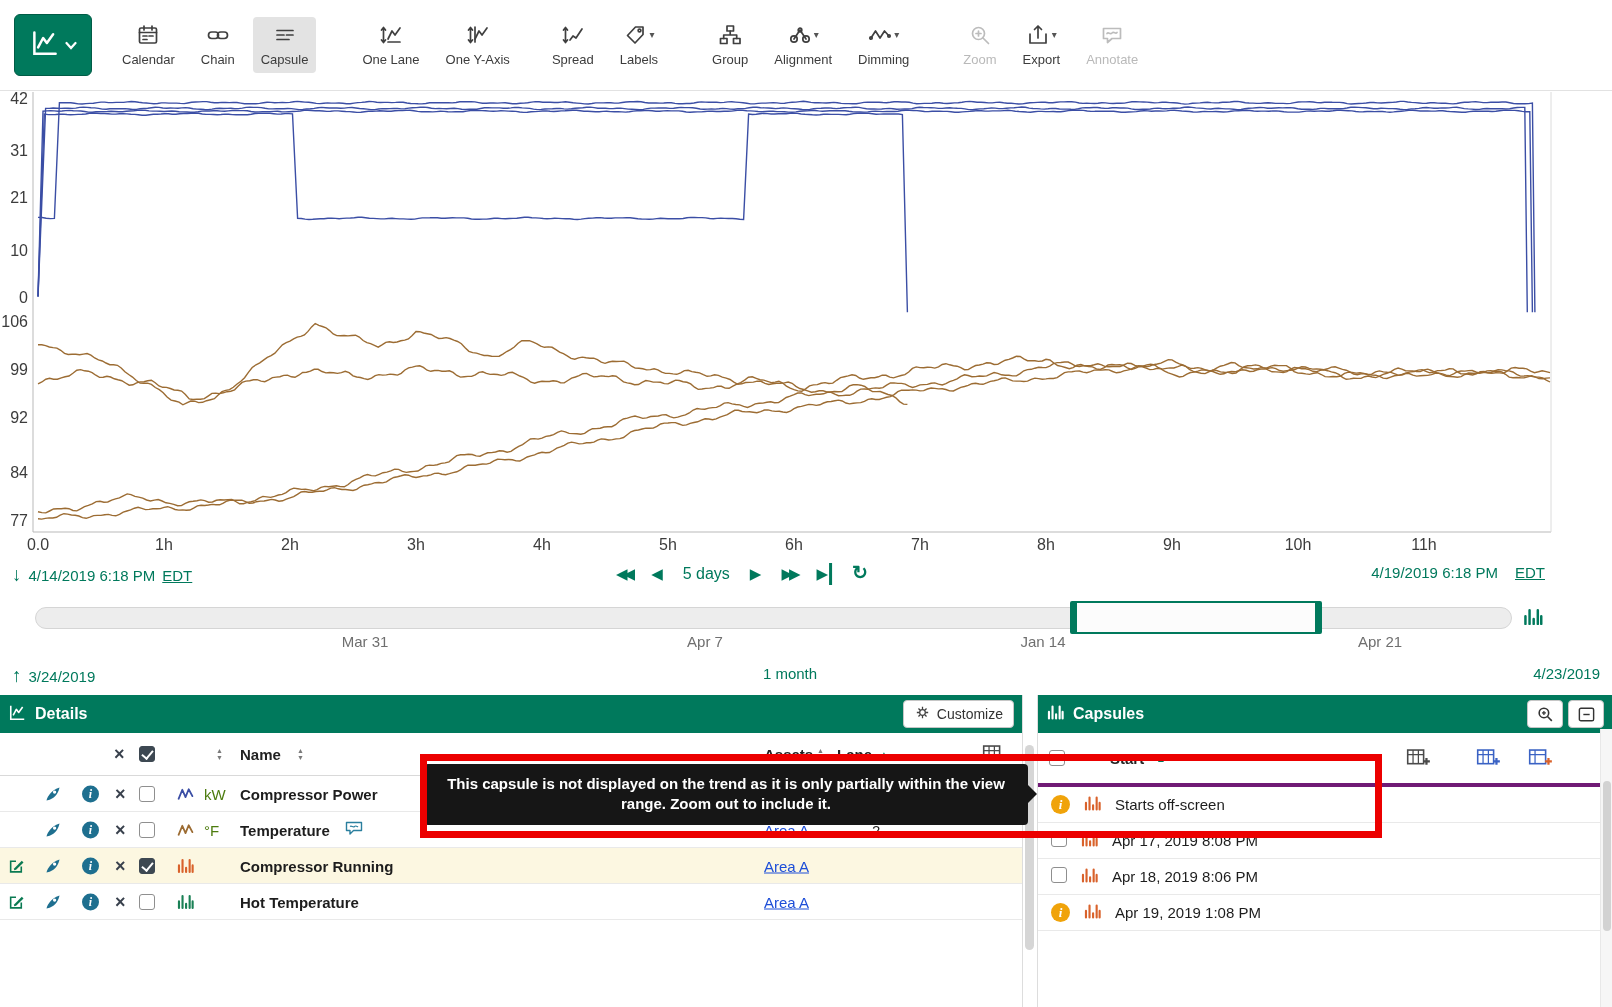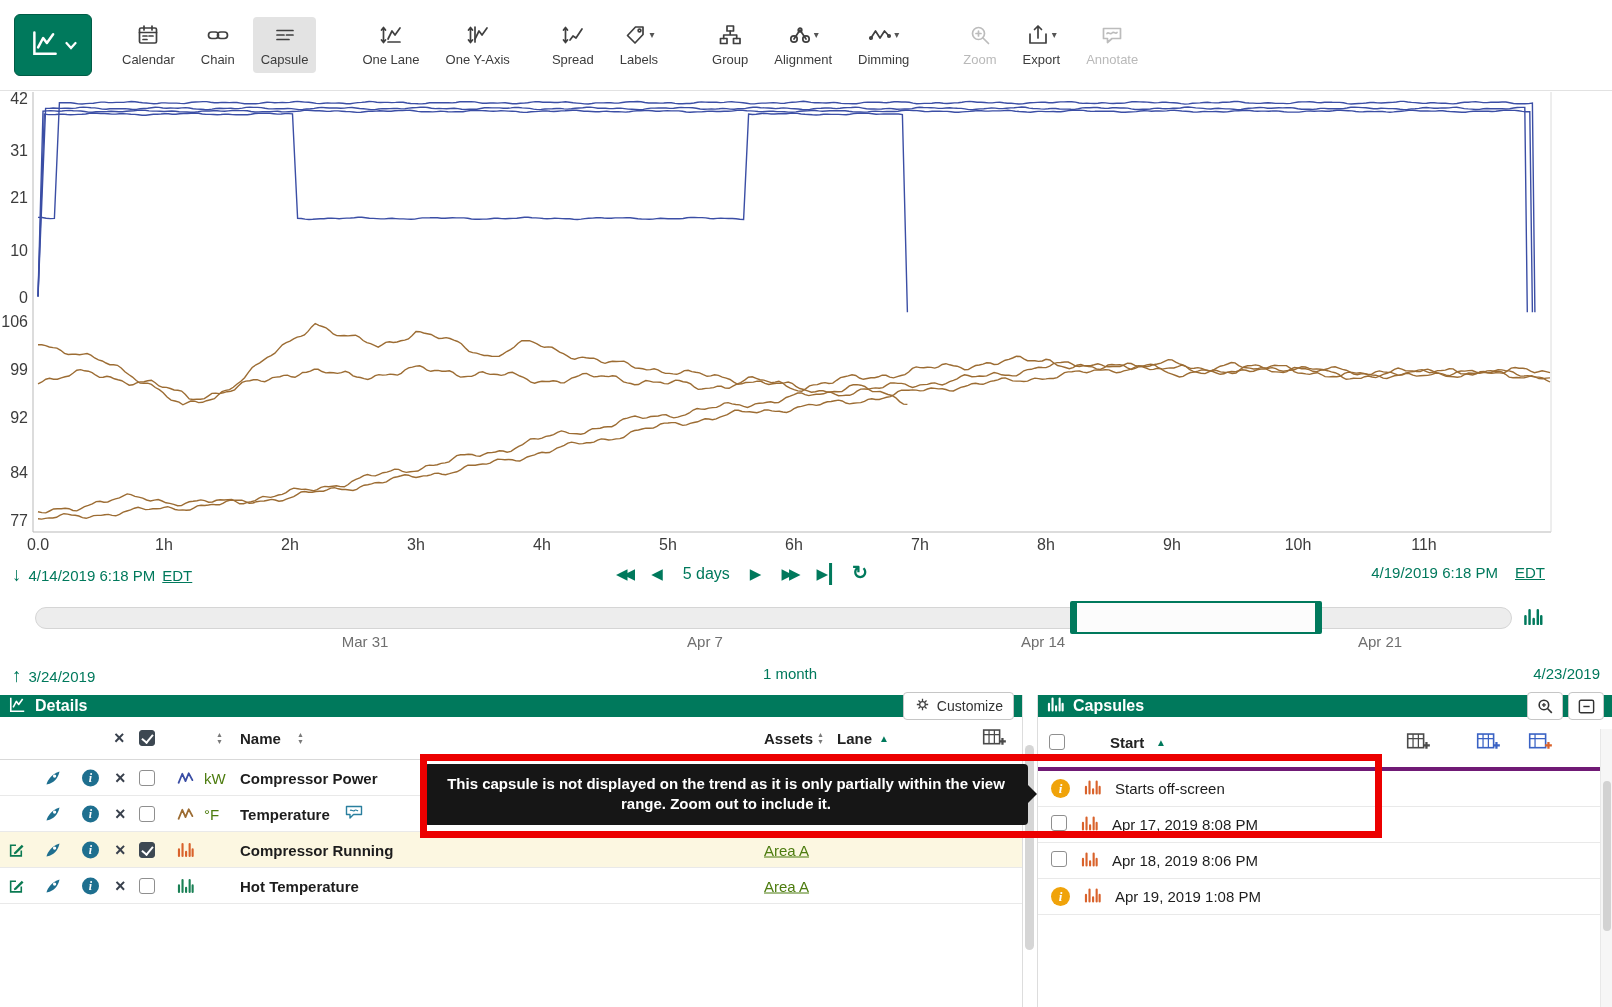--- a/index.html
+++ b/index.html
@@ -47,39 +47,39 @@
     border:1px solid #d5d5d5;border-radius:12px;box-sizing:border-box;}
   .tl-select{position:absolute;top:601px;left:1070px;width:252px;height:33px;box-sizing:border-box;
     background:#fcfcfc;border:2px solid #00795c;border-left-width:7px;border-right-width:7px;border-radius:2px;cursor:grab;}
   .tl-capsicon{position:absolute;top:606px;left:1522px;}
   .tl-tick{position:absolute;top:633px;transform:translateX(-50%);color:#6f6f6f;font-size:15px;}
   .overview-row{position:absolute;top:663px;left:0;right:0;height:26px;font-size:15px;color:#00795c;}
   .ov-left{position:absolute;left:12px;top:2px;display:flex;gap:7px;align-items:center;}
   .ov-center{position:absolute;left:790px;top:2px;transform:translateX(-50%);}
   .ov-right{position:absolute;right:12px;top:2px;}
   
-  .panel-head{height:22px;background:#00795c;color:#fff;display:flex;align-items:center;
+  .panel-head{height:38px;background:#00795c;color:#fff;display:flex;align-items:center;
     padding:0 8px;font-size:16px;font-weight:bold;gap:8px;box-sizing:border-box;}
   .details{position:absolute;top:695px;left:0;width:1022px;bottom:0;background:#fff;border-right:1px solid #ddd;}
   .capsules{position:absolute;top:695px;left:1037px;right:0;bottom:0;background:#fff;border-left:1px solid #ddd;}
   .mid-scroll{position:absolute;left:1025px;top:745px;width:9px;height:205px;background:#d6d6d6;border-radius:5px;}
   .btn-customize{margin-left:auto;background:#fff;border:1px solid #c6c6c6;border-radius:4px;height:26px;
     display:flex;align-items:center;gap:6px;padding:0 10px;color:#333;font-size:14px;font-weight:normal;cursor:pointer;}
   .head-spacer{margin-left:auto;display:flex;gap:5px;}
   .head-btn{background:#fff;border:1px solid #c6c6c6;border-radius:4px;width:34px;height:26px;
     display:flex;align-items:center;justify-content:center;cursor:pointer;}
   
   .dt-header{height:42px;border-bottom:1px solid #d9d9d9;position:relative;font-size:15px;}
   .dt-row{height:35px;border-bottom:1px solid #e9e9e9;position:relative;font-size:15px;}
   .dt-row.hl{background:#fcf7e1;}
   .cell{position:absolute;top:50%;transform:translateY(-50%);display:inline-flex;align-items:center;}
   .th{font-weight:bold;color:#222;}
   .name{font-weight:bold;color:#1d1d1d;gap:7px;}
   .unit{color:#4d7c0f;}
-  .alink{color:#4d7c0f;text-decoration:underline;cursor:pointer;}
+  .alink{color:#1d4ed8;text-decoration:underline;cursor:pointer;}
   .xmark{font-size:18px;font-weight:bold;color:#39414d;cursor:pointer;}
   .cb{display:inline-block;width:16px;height:16px;border:1.5px solid #8f8f8f;border-radius:3px;
     background:#fff;box-sizing:border-box;position:relative;cursor:pointer;}
   .cb.checked{background:#3d4852;border-color:#3d4852;}
   .cb.checked::after{content:"";position:absolute;left:4px;top:1px;width:5px;height:9px;
     border:solid #fff;border-width:0 2px 2px 0;transform:rotate(40deg);}
   .sort{display:inline-flex;flex-direction:column;align-items:center;font-size:7px;line-height:6px;color:#7a7a7a;cursor:pointer;}
   .sort::before{content:"▲";}
   .sort::after{content:"▼";margin-top:1px;}
   .caret-up{color:#00795c;font-size:10px;cursor:pointer;}
@@ -320,21 +320,21 @@
 <div class="tl-track"></div>
 <div class="tl-select"></div>
 <span class="tl-capsicon">
   <svg width="22" height="22" viewBox="0 0 16 16">
       <path d="M2.5 13 V7.5 M5.5 13 V3 M8.5 13 V9.5 M11.5 13 V3 M14 13 V7.5" stroke="#00795c" stroke-width="1.8" fill="none" stroke-linecap="round"></path>
     </svg>
 </span>
 <div>
     <span class="tl-tick" style="left: 365px;">Mar 31</span>
     <span class="tl-tick" style="left: 705px;">Apr 7</span>
-    <span class="tl-tick" style="left: 1043px;">Apr 14</span>
+    <span class="tl-tick" style="left: 1043px;">Jan 14</span>
     <span class="tl-tick" style="left: 1380px;">Apr 21</span>
   </div>
 <div class="overview-row">
   <div class="ov-left">
     <span class="nav-ic i-up"></span>
     <span>3/24/2019</span>
   </div>
   <div class="ov-center">1 month</div>
   <div class="ov-right">4/23/2019</div>
 </div>

